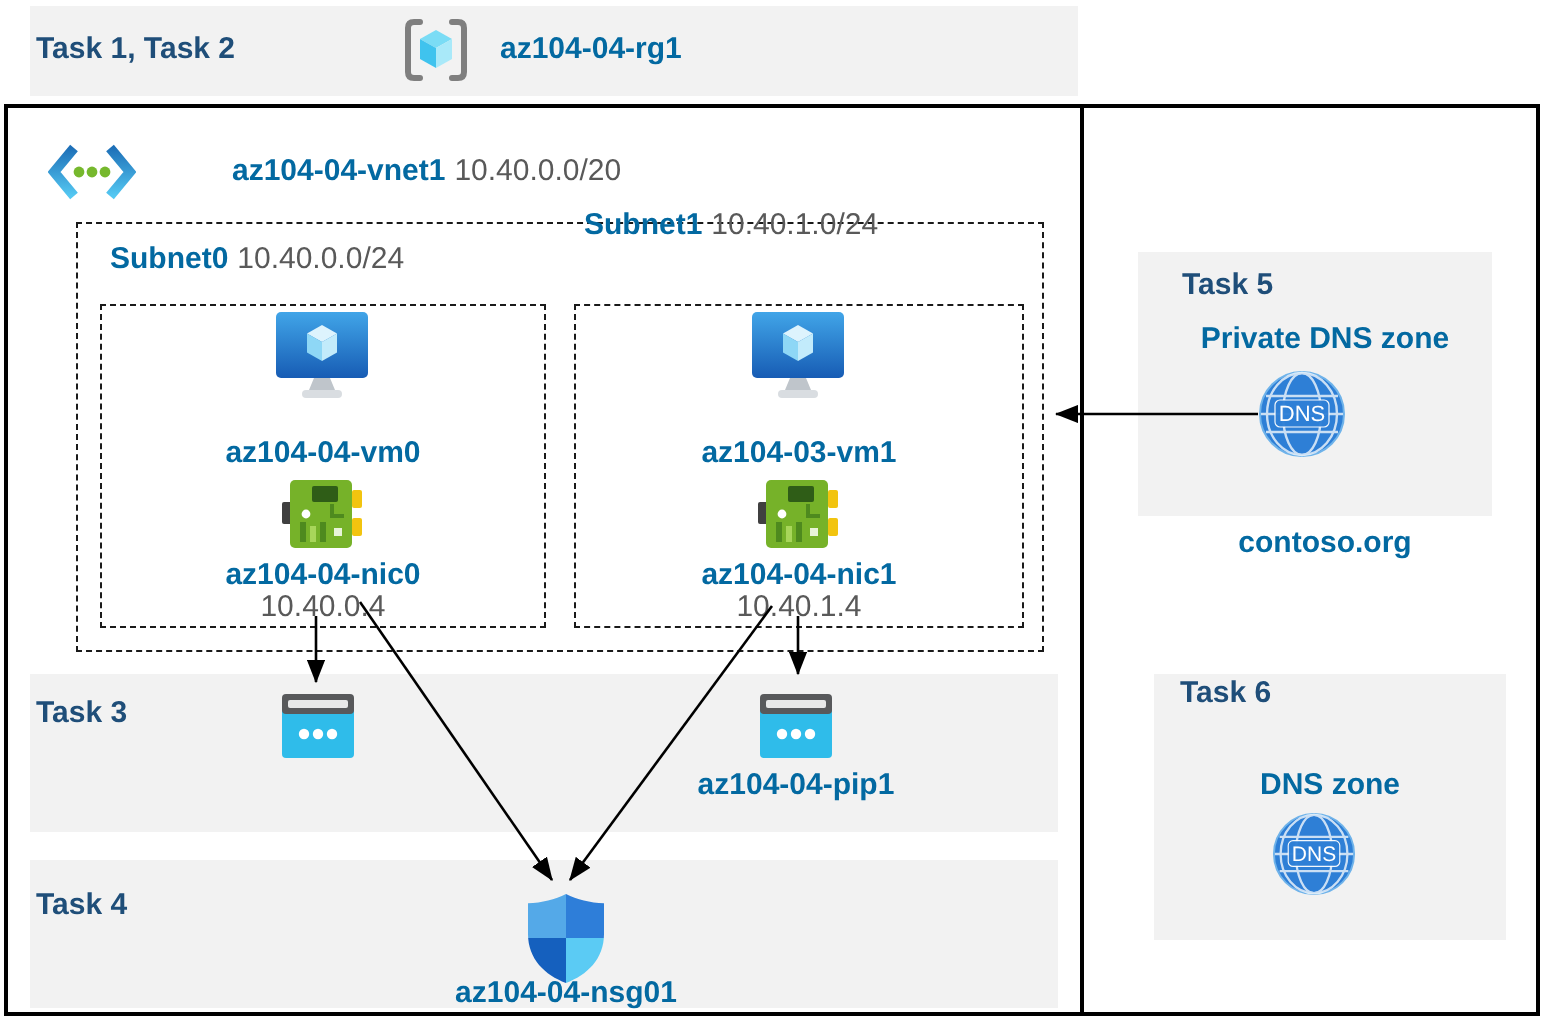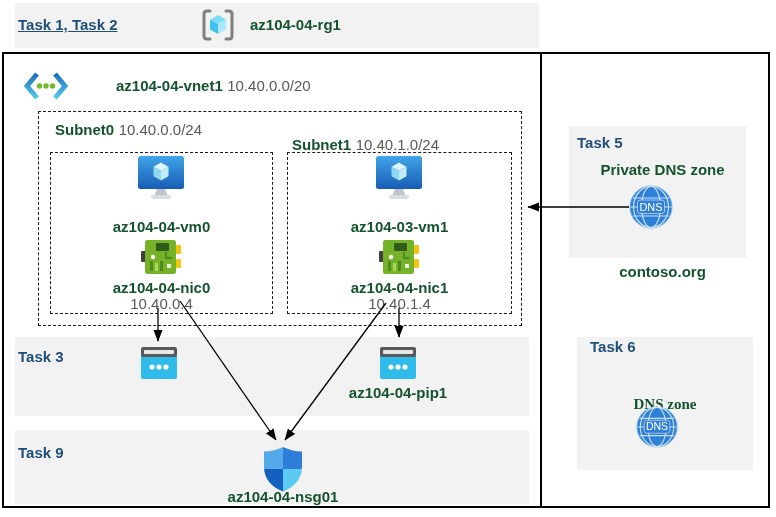--- a/index.html
+++ b/index.html
@@ -3,39 +3,39 @@
 <meta charset="utf-8">
 <style>
   html,body{margin:0;padding:0;background:#fff;}
   #canvas{
     position:relative;width:776px;height:517px;background:#fff;overflow:hidden;
     font-family:"Liberation Sans",sans-serif;color:#000;
   }
   .abs{position:absolute;}
   .band{position:absolute;background:#F2F2F2;}
   .task-lbl{position:absolute;color:#1F4E79;font-weight:bold;font-size:15px;line-height:17px;white-space:nowrap;}
-  .bold-lbl{font-weight:bold;font-size:15px;color:#14532d;line-height:17px;white-space:nowrap;}
+  .bold-lbl{font-weight:bold;font-size:15px;color:#0369a1;line-height:17px;white-space:nowrap;}
   .gray-txt{font-weight:normal;font-size:15px;color:#595959;line-height:17px;white-space:nowrap;}
   .ctr{text-align:center;}
   .dashed{position:absolute;border:1px dashed #1a1a1a;box-sizing:border-box;background:transparent;}
   #rg-container{position:absolute;left:2px;top:52px;width:768px;height:456px;border:2px solid #000;box-sizing:border-box;background:#fff;}
   #vnet-divider{position:absolute;left:540px;top:52px;width:2px;height:456px;background:#000;}
   #arrow-layer{position:absolute;left:0;top:0;width:776px;height:517px;pointer-events:none;z-index:60;}
   .icon{display:block;}
 </style>
 </head>
 <body>
 
 <div id="canvas">
 
   <div id="rg-container"></div>
   <div id="vnet-divider"></div>
 
   <div class="band" style="left:15px;top:3px;width:524px;height:45px;"></div>
-  <div class="task-lbl" style="left:18px;top:16px;text-decoration:underline;">Task 1, Task 2</div>
+  <div class="task-lbl" style="left:18px;top:16px;">Task 1, Task 2</div>
   <svg class="abs icon" style="left:199px;top:6px;" width="38" height="38" viewBox="0 0 38 38">
     <path d="M11 5 H8 Q5 5 5 8 V30 Q5 33 8 33 H11" fill="none" stroke="#7F7F7F" stroke-width="3" stroke-linecap="round"></path>
     <path d="M27 5 H30 Q33 5 33 8 V30 Q33 33 30 33 H27" fill="none" stroke="#7F7F7F" stroke-width="3" stroke-linecap="round"></path>
     <polygon points="19,9 27,13.5 19,18 11,13.5" fill="#7ADCF5"></polygon>
     <polygon points="11,13.5 19,18 19,28 11,23.5" fill="#3FC3EE"></polygon>
     <polygon points="27,13.5 19,18 19,28 27,23.5" fill="#A9E9F9"></polygon>
   </svg>
   <div class="abs bold-lbl" style="left:250px;top:16px;">az104-04-rg1</div>
 
   <svg class="abs icon" style="left:24px;top:71px;" width="44" height="30" viewBox="0 0 44 30">
@@ -57,21 +57,21 @@
   </div>
 
   <div class="dashed" style="left:38px;top:111px;width:484px;height:215px;"></div>
   <div class="dashed" style="left:50px;top:152px;width:223px;height:162px;"></div>
   <div class="dashed" style="left:287px;top:152px;width:225px;height:162px;"></div>
 
   <div class="abs" style="left:55px;top:121px;">
     <span class="bold-lbl">Subnet0</span>
     <span class="gray-txt">10.40.0.0/24</span>
   </div>
-  <div class="abs" style="left:292px;top:136px;">
+  <div class="abs" style="left:292px;top:104px;">
     <span class="bold-lbl">Subnet1</span>
     <span class="gray-txt">10.40.1.0/24</span>
   </div>
 
   <svg class="abs icon" style="left:138px;top:156px;" width="46" height="44" viewBox="0 0 46 44">
     <defs>
       <linearGradient id="vmg0" x1="0" y1="0" x2="0" y2="1">
         <stop offset="0" stop-color="#41A5E8"></stop>
           <stop offset="1" stop-color="#175CB4"></stop>
       </linearGradient>
@@ -145,56 +145,56 @@
     <rect x="0" y="5" width="36" height="27" rx="2" fill="#2FBCEA"></rect>
     <rect x="0" y="0" width="36" height="10" rx="2" fill="#58595B"></rect>
     <rect x="3" y="3" width="30" height="4" rx="1" fill="#E8E8E8"></rect>
     <circle cx="11" cy="20" r="2.6" fill="#fff"></circle>
       <circle cx="18" cy="20" r="2.6" fill="#fff"></circle>
       <circle cx="25" cy="20" r="2.6" fill="#fff"></circle>
   </svg>
   <div class="abs bold-lbl ctr" style="left:318px;top:384px;width:160px;">az104-04-pip1</div>
 
   <div class="band" style="left:15px;top:430px;width:514px;height:74px;"></div>
-  <div class="task-lbl" style="left:18px;top:444px;">Task 9</div>
+  <div class="task-lbl" style="left:18px;top:444px;">Task 4</div>
   <svg class="abs icon" style="left:262px;top:446px;" width="42" height="46" viewBox="0 0 42 46">
     <defs>
       <clipPath id="shieldClip">
         <path d="M21 1 C26.5 3.8 33 5.4 40 5.6 V21 C40 33.5 31.5 41.5 21 45.5 C10.5 41.5 2 33.5 2 21 V5.6 C9 5.4 15.5 3.8 21 1 Z"></path>
       </clipPath>
     </defs>
     <g clip-path="url(#shieldClip)">
       <rect x="0" y="0" width="21" height="23" fill="#54A9E8"></rect>
       <rect x="21" y="0" width="21" height="23" fill="#2E7ED9"></rect>
       <rect x="0" y="23" width="21" height="23" fill="#1560BE"></rect>
       <rect x="21" y="23" width="21" height="23" fill="#5BCBF4"></rect>
     </g>
   </svg>
   <div class="abs bold-lbl ctr" style="left:203px;top:488px;width:160px;">az104-04-nsg01</div>
 
   <div class="band" style="left:569px;top:126px;width:177px;height:132px;"></div>
-  <div class="task-lbl" style="left:577px;top:134px;">Task 5</div>
+  <div class="task-lbl" style="left:591px;top:134px;">Task 5</div>
   <div class="abs bold-lbl ctr" style="left:579px;top:161px;width:167px;">Private DNS zone</div>
   <svg class="abs icon" style="left:629px;top:185px;" width="44" height="44" viewBox="0 0 44 44">
     <circle cx="22" cy="22" r="21" fill="#2E7FD6" stroke="#6FB3EA" stroke-width="1"></circle>
     <g stroke="#FFFFFF" stroke-width="1.2" fill="none" opacity="0.75">
       <ellipse cx="22" cy="22" rx="9.5" ry="20.5"></ellipse>
       <ellipse cx="22" cy="22" rx="17.5" ry="20.5"></ellipse>
       <path d="M4 13 H40"></path>
         <path d="M1.5 22 H42.5"></path>
         <path d="M4 31 H40"></path>
     </g>
     <rect x="8.5" y="15" width="27" height="13.5" rx="2.5" fill="#2E7FD6" stroke="#FFFFFF" stroke-width="0.6" opacity="0.95"></rect>
     <text x="22" y="25.5" text-anchor="middle" fill="#FFFFFF" font-family="Liberation Sans, sans-serif" font-size="11">DNS</text>
   </svg>
   <div class="abs bold-lbl ctr" style="left:579px;top:232px;width:167px;margin-top:31px;">contoso.org</div>
 
   <div class="band" style="left:577px;top:337px;width:176px;height:133px;"></div>
   <div class="task-lbl" style="left:590px;top:338px;">Task 6</div>
-  <div class="abs bold-lbl ctr" style="left:577px;top:396px;width:176px;font-family:Liberation Serif, serif;">DNS zone</div>
+  <div class="abs bold-lbl ctr" style="left:577px;top:384px;width:176px;">DNS zone</div>
   <svg class="abs icon" style="left:636px;top:406px;" width="42" height="42" viewBox="0 0 44 44">
     <circle cx="22" cy="22" r="21" fill="#2E7FD6" stroke="#6FB3EA" stroke-width="1"></circle>
     <g stroke="#FFFFFF" stroke-width="1.2" fill="none" opacity="0.75">
       <ellipse cx="22" cy="22" rx="9.5" ry="20.5"></ellipse>
       <ellipse cx="22" cy="22" rx="17.5" ry="20.5"></ellipse>
       <path d="M4 13 H40"></path>
         <path d="M1.5 22 H42.5"></path>
         <path d="M4 31 H40"></path>
     </g>
     <rect x="8.5" y="15" width="27" height="13.5" rx="2.5" fill="#2E7FD6" stroke="#FFFFFF" stroke-width="0.6" opacity="0.95"></rect>

